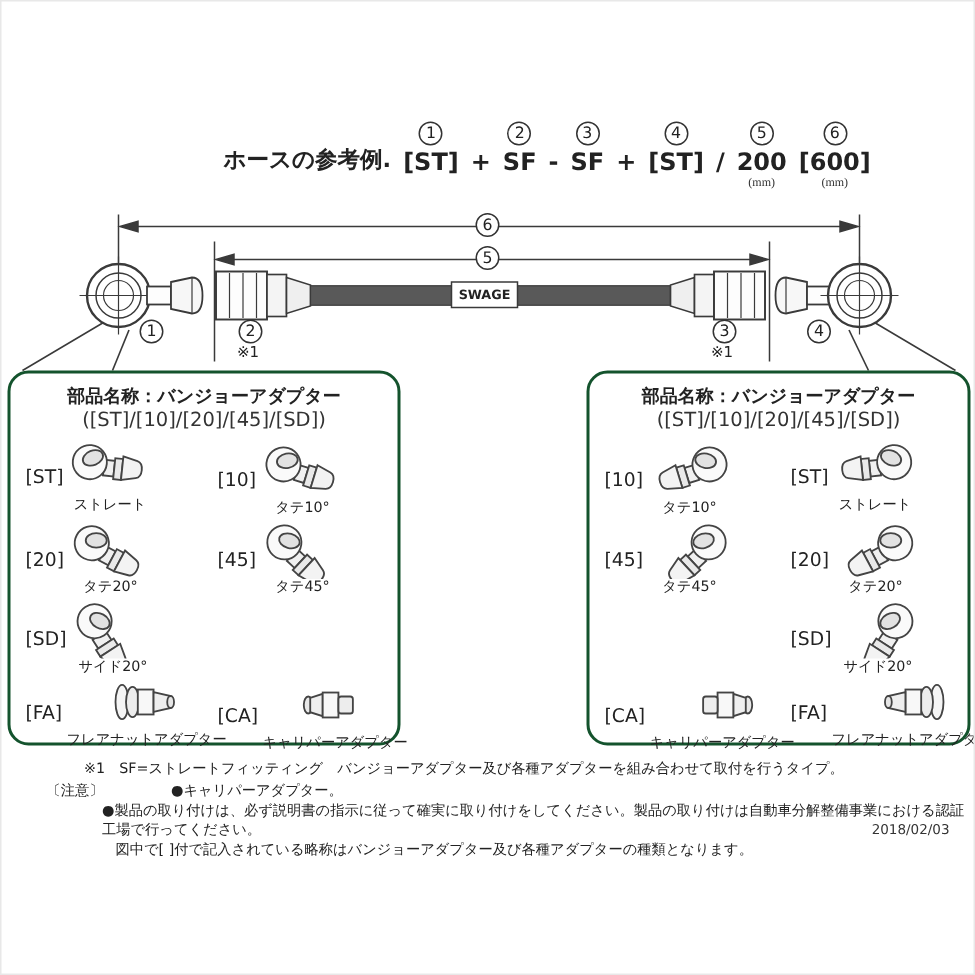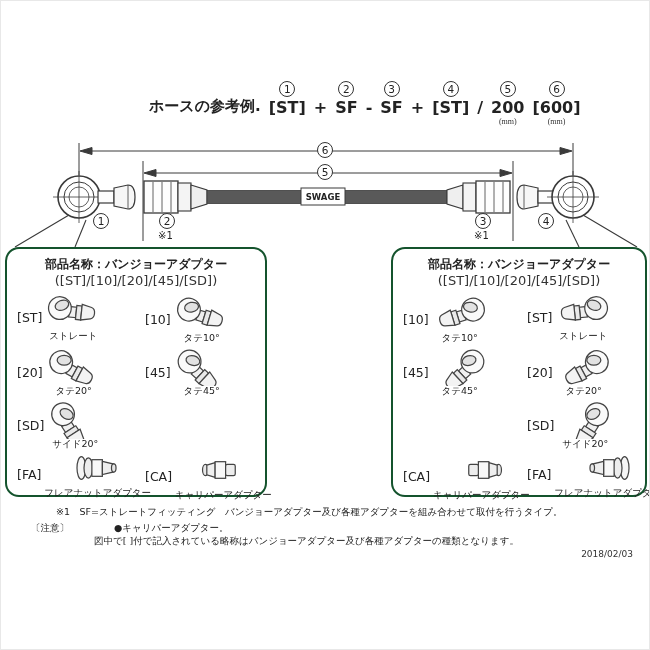--- a/index.html
+++ b/index.html
@@ -37,21 +37,21 @@
   .code{font-size:12.5px;white-space:nowrap;}
   .iconcol{display:flex;flex-direction:column;align-items:center;}
   .adapter-icon{width:56px;height:40px;}
   .adapter-label{font-size:9.5px;white-space:nowrap;margin-top:-1px;}
   .mirror{transform:scaleX(-1);}
   
   .footnote-ref{position:absolute;left:55px;top:505px;font-size:9.5px;white-space:nowrap;text-align:center;}
   .caution{position:absolute;left:30px;top:520px;font-size:9.5px;line-height:1.38;}
   .caution .row1{display:flex;gap:45px;}
   .caution .ind1{margin-left:37px;}
-  .caution .ind2{margin-left:63px;}
+  .caution .ind2{margin-left:46px;}
   .date{position:absolute;right:16px;top:548px;font-size:9px;color:#333;}
   svg text{font-family:"DejaVu Sans","Liberation Sans",sans-serif;}
 </style>
 </head>
 <body>
 
 <div class="page">
 
   <svg width="0" height="0" style="position:absolute">
     <defs>
@@ -340,17 +340,18 @@
         </div>
     </div>
   </div>
 
   <div class="footnote-ref">※1　SF=ストレートフィッティング　バンジョーアダプター及び各種アダプターを組み合わせて取付を行うタイプ。</div>
   <div class="caution">
     <div class="row1">
       <span>〔注意〕</span>
       <span>●キャリパーアダプター。</span>
     </div>
+    <div class="ind1">●製品の取り付けは、必ず説明書の指示に従って確実に取り付けをしてください。製品の取り付けは自動車分解整備事業における認証工場で行ってください。</div>
     <div class="ind2">図中で[ ]付で記入されている略称はバンジョーアダプター及び各種アダプターの種類となります。</div>
   </div>
 
   <div class="date">2018/02/03</div>
 </div>
 
 </body></html>

